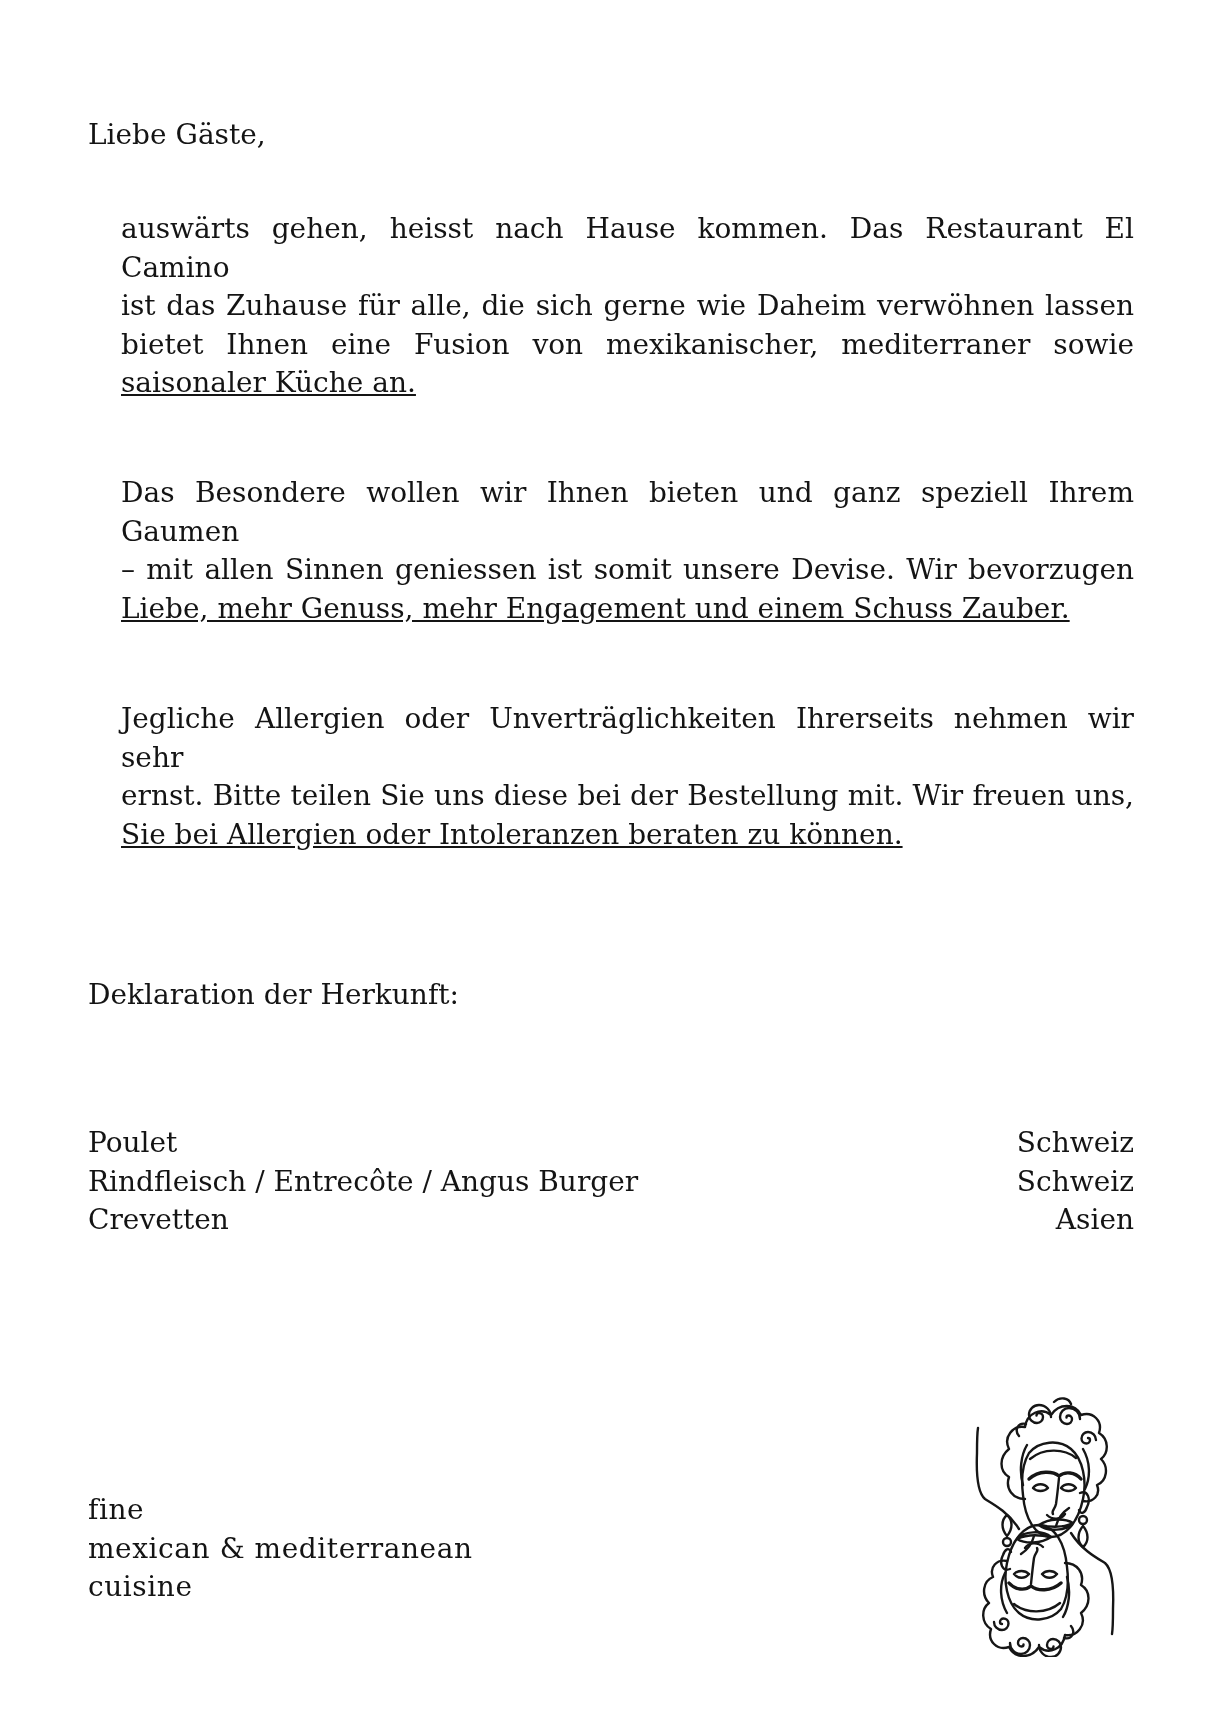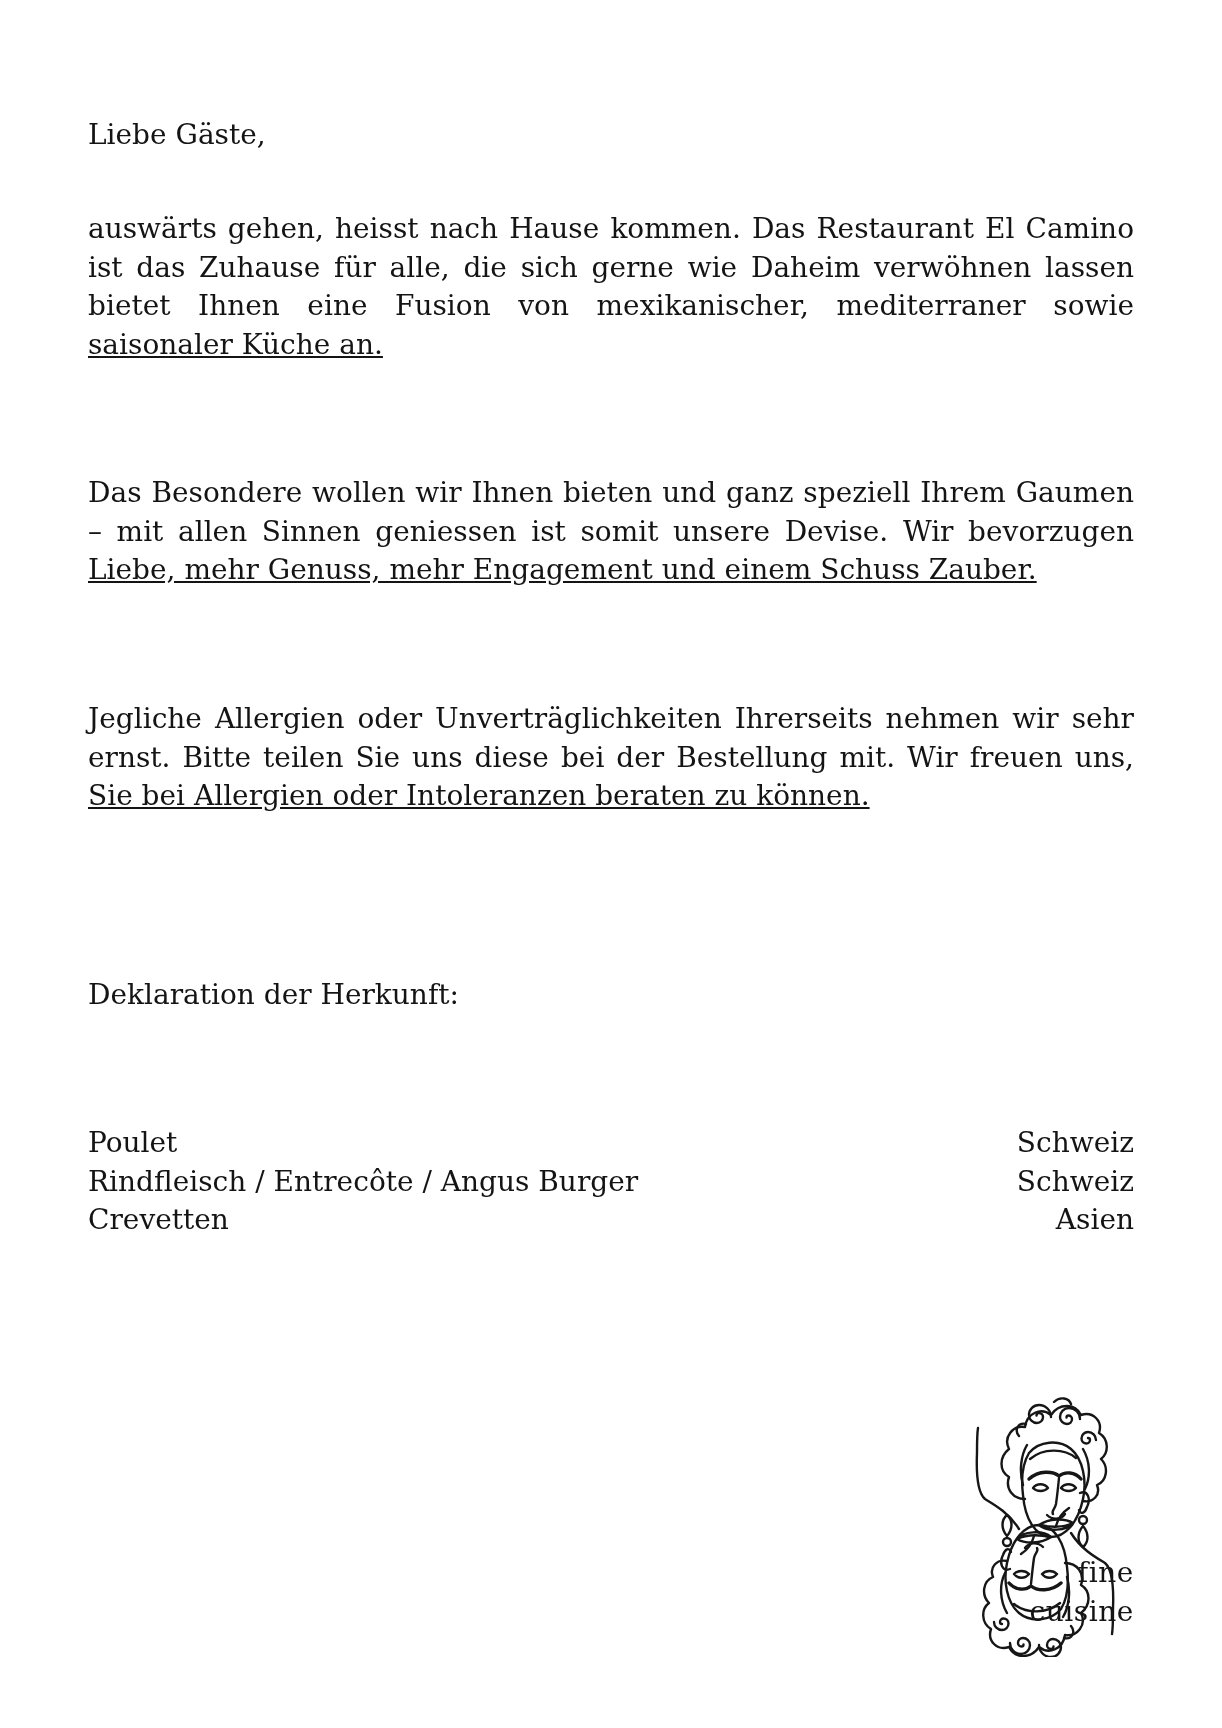--- a/index.html
+++ b/index.html
@@ -21,33 +21,34 @@
     left: 88px;
     width: 1046px;
     font-size: 28px;
     line-height: 38.5px;
     white-space: normal;
   }
   
   .jl {
     text-align: justify;
     text-align-last: justify;
+    margin-left: 33px;
   }
   .jl.last {
     text-align: left;
     text-align-last: auto;
     text-decoration: underline;
   }
   .greeting   { top: 116px; }
   .para-1     { top: 210px; }
   .para-2     { top: 474px; }
   .para-3     { top: 700px; }
   .decl-head  { top: 976px; }
   .decl-table { top: 1124px; }
-  .footer-tag { top: 1554px; letter-spacing: 0.02em; text-align: right; }
+  .footer-tag { top: 1491px; letter-spacing: 0.02em; }
   .decl-row {
     display: flex;
     justify-content: space-between;
     align-items: baseline;
   }
   .decl-row .origin { text-align: center; }
   .illustration {
     position: absolute;
     left: 955px;
     top: 1387px;
@@ -93,20 +94,21 @@
       <span class="origin">Schweiz</span>
     </div>
     <div class="decl-row">
       <span class="item">Crevetten</span>
       <span class="origin">Asien</span>
     </div>
   </div>
 
   <div class="block footer-tag">
     <div>fine</div>
+    <div>mexican &amp; mediterranean</div>
     <div>cuisine</div>
   </div>
 
   <svg class="illustration" viewBox="0 0 172 278" fill="none" stroke="#161616" stroke-width="2.4" stroke-linecap="round" stroke-linejoin="round">
     <g id="fk">
 
       <path d="M 70,112 C 58,112 50,102 54,90 C 44,84 44,70 54,62 C 48,50 58,38 70,40 C 72,26 86,20 96,28 C 104,16 120,16 126,28 C 138,24 148,34 144,46 C 154,52 154,66 146,72 C 154,80 152,94 142,98 C 146,108 138,116 128,114 M 128,62 C 135,74 136,90 130,102 M 72,58 C 66,68 64,84 68,98"></path>
 
       <path d="M 74,66 C 84,54 104,52 116,62 C 128,72 132,94 128,112 C 123,136 110,150 96,150 C 80,149 70,132 68,108 C 66,92 68,76 74,66"></path>
 

